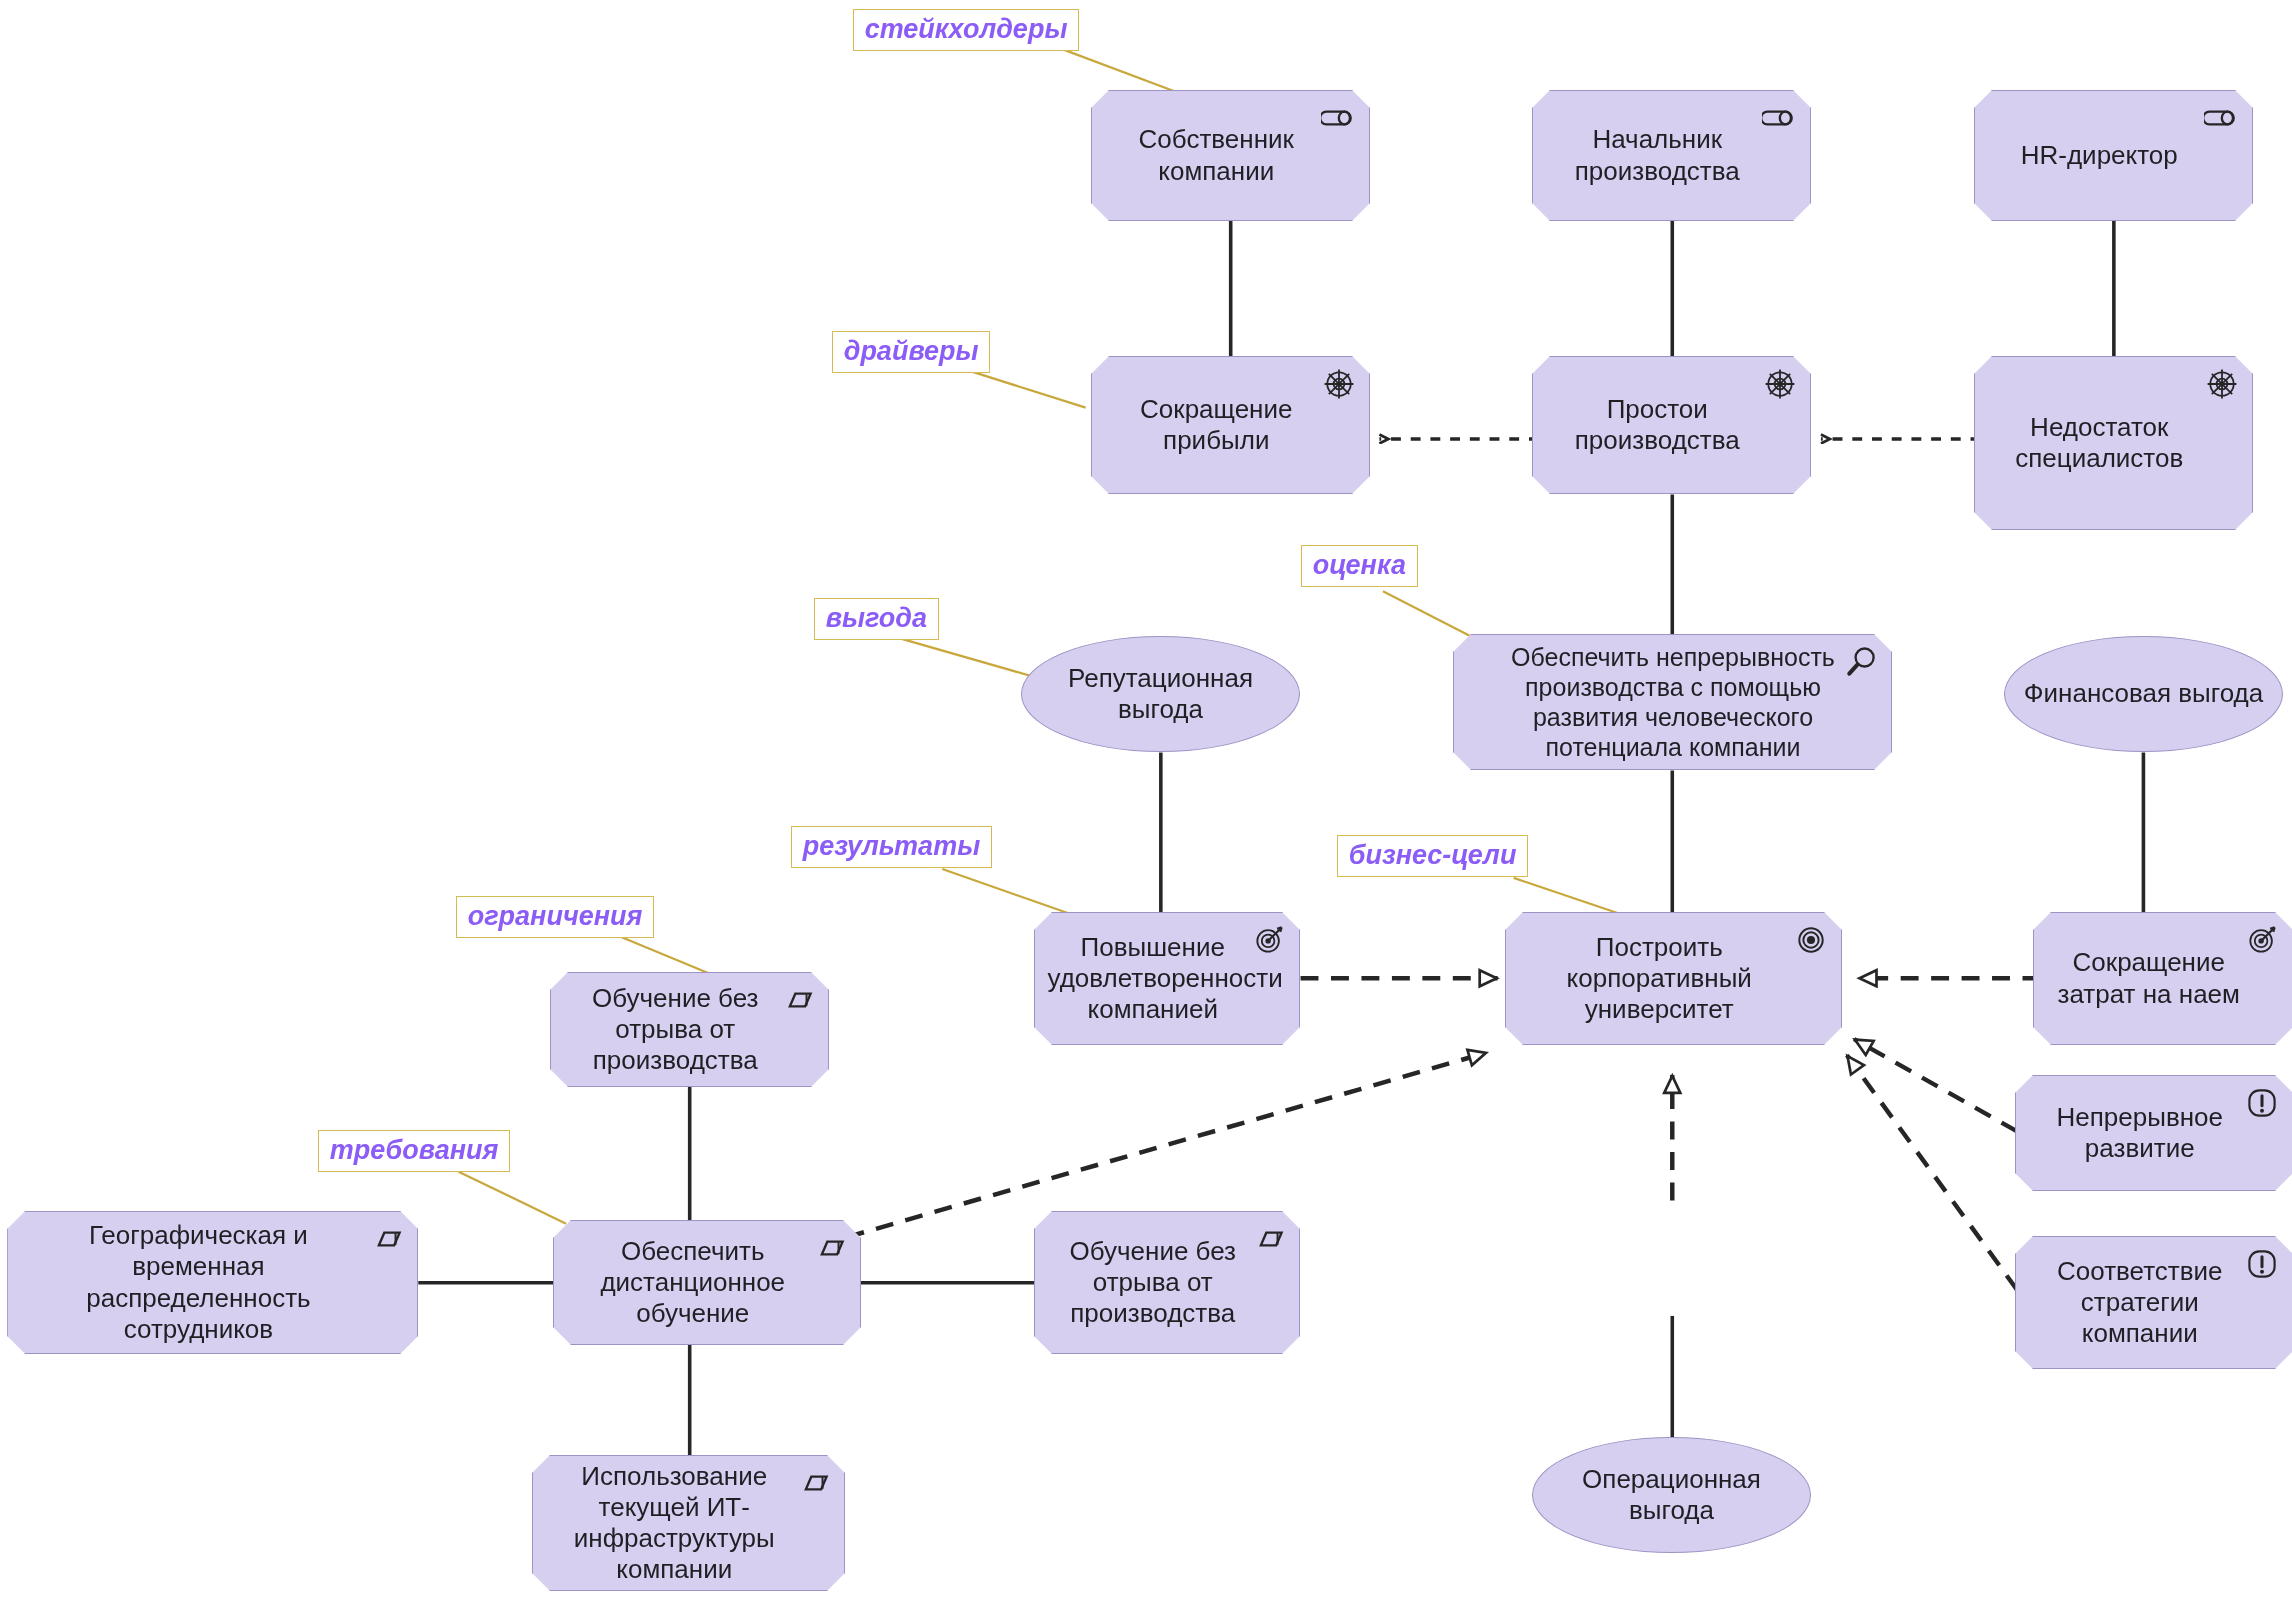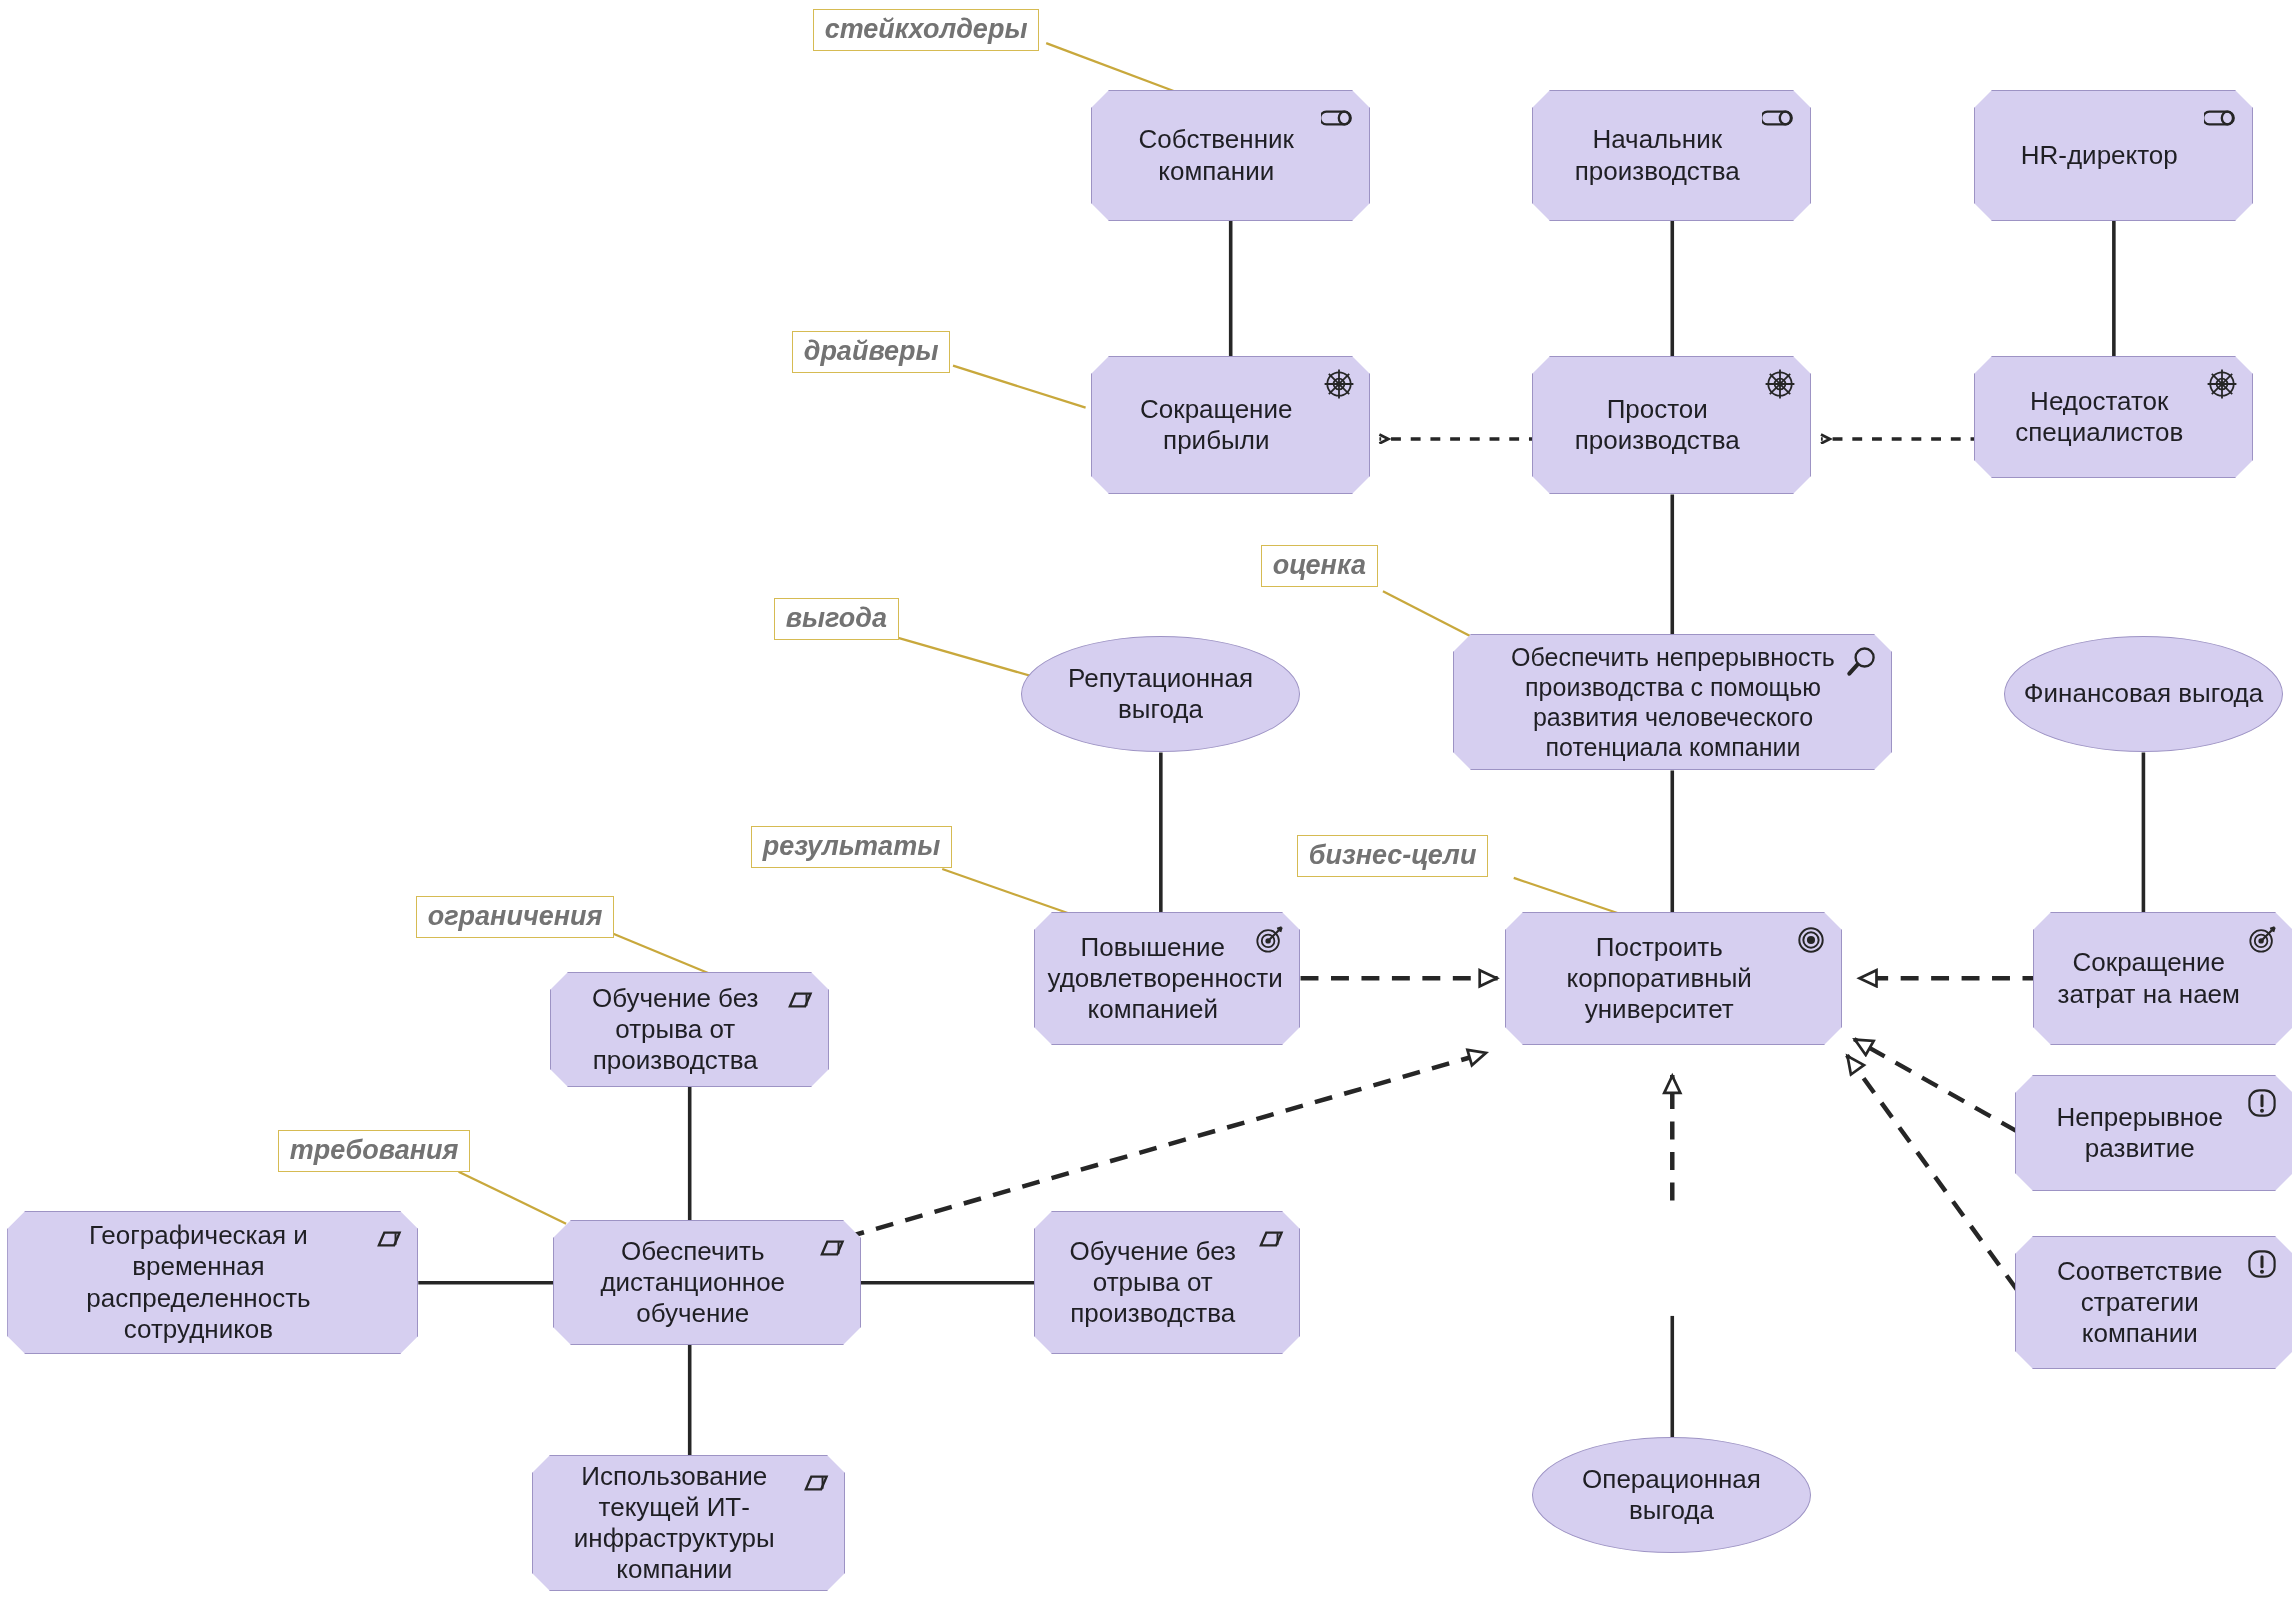--- a/index.html
+++ b/index.html
@@ -55,27 +55,28 @@
     height: 36px;
     pointer-events: none;
   }
   .ico svg { display: block; width: 100%; height: 100%; }
 
   
   .callout {
     position: absolute;
     border: 1.8px solid #d6bb52;
     background: #ffffff;
-    color: #737373;
+    color: #8b5cf6;
     font-style: italic;
     font-weight: bold;
     font-size: 27px;
     padding: 3.6px 10.7px 5.4px 10.7px;
     white-space: nowrap;
     line-height: 1.15;
+    margin-left: 40px;
   }
 
   
   #links, #leaders {
     position: absolute;
     left: 0; top: 0;
     width: 2293px; height: 1600px;
     pointer-events: none;
   }
   #leaders { z-index: 3; }
@@ -206,21 +207,21 @@
         <g stroke="#262626" stroke-width="2">
           <line x1="20" y1="4" x2="20" y2="36"></line>
             <line x1="4" y1="20" x2="36" y2="20"></line>
           <line x1="8.7" y1="8.7" x2="31.3" y2="31.3"></line>
             <line x1="31.3" y1="8.7" x2="8.7" y2="31.3"></line>
         </g>
       </svg>
     </span>
   </div>
 
-  <div class="node" style="left:1974px; top:356px; width:279px; height:122px;">
+  <div class="node" style="left:1974px; top:356px; width:279px; height:174px;">
     <span class="label">Недостаток специалистов</span>
     <span class="ico">
       <svg viewBox="0 0 40 40">
         <circle cx="20" cy="20" r="13" fill="none" stroke="#262626" stroke-width="2"></circle>
         <circle cx="20" cy="20" r="6" fill="none" stroke="#262626" stroke-width="2"></circle>
         <circle cx="20" cy="20" r="2.8" fill="#262626"></circle>
         <g stroke="#262626" stroke-width="2">
           <line x1="20" y1="4" x2="20" y2="36"></line>
             <line x1="4" y1="20" x2="36" y2="20"></line>
           <line x1="8.7" y1="8.7" x2="31.3" y2="31.3"></line>

